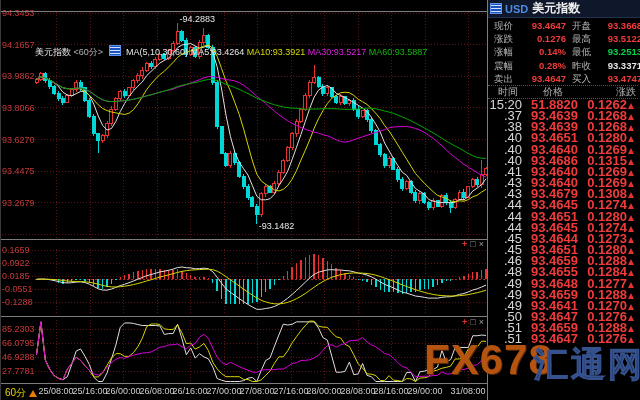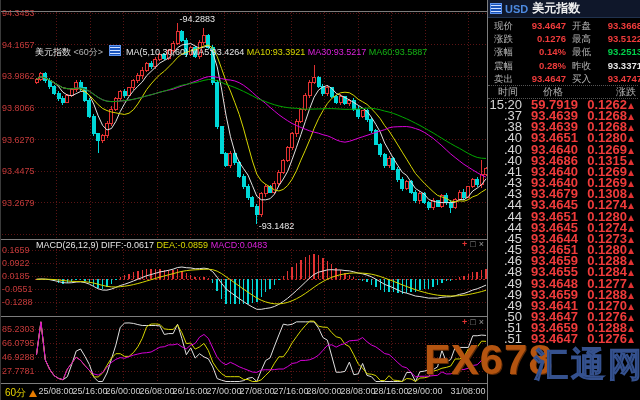--- a/index.html
+++ b/index.html
@@ -487,26 +487,20 @@
   <span class="c-white">美元指数</span>
   <span class="c-gray">&lt;60分&gt;</span>
   <span class="blueic"></span>
   <span class="c-white">MA(5,10,30,60)</span>
   <span class="c-white">MA5:93.4264</span>
   <span class="c-yellow">MA10:93.3921</span>
   <span class="c-magenta">MA30:93.5217</span>
   <span class="c-green">MA60:93.5887</span>
 </div>
 
-<div class="abs hdr" style="left:36px;top:240px;">
-  <span class="c-white">MACD(26,12,9)</span>
-  <span class="c-white">DIFF:-0.0617</span>
-  <span class="c-yellow">DEA:-0.0859</span>
-  <span class="c-magenta">MACD:0.0483</span>
-</div>
 <div class="abs pctl" style="left:462px;top:240px;">
   <span class="ic-plus">+</span>
   <span class="ic-box">□</span>
   <span class="ic-x">×</span>
 </div>
 
 <div class="abs pctl" style="left:462px;top:318px;">
   <span class="ic-plus">+</span>
   <span class="ic-box">□</span>
   <span class="ic-x">×</span>
@@ -552,21 +546,21 @@
 
 <div class="abs thead">
   <span>时间</span>
   <span>价格</span>
   <span>涨跌</span>
 </div>
 
 <div class="ticks">
       <div class="trow">
         <span class="tt">15:20</span>
-        <span class="tp">59.7919</span>
+        <span class="tp">51.8820</span>
         <span class="tc">0.1262<i class="tri"></i></span>
       </div>
       <div class="trow">
         <span class="tt">.37</span>
         <span class="tp">93.4639</span>
         <span class="tc">0.1268<i class="tri"></i></span>
       </div>
       <div class="trow">
         <span class="tt">.38</span>
         <span class="tp">93.4639</span>

